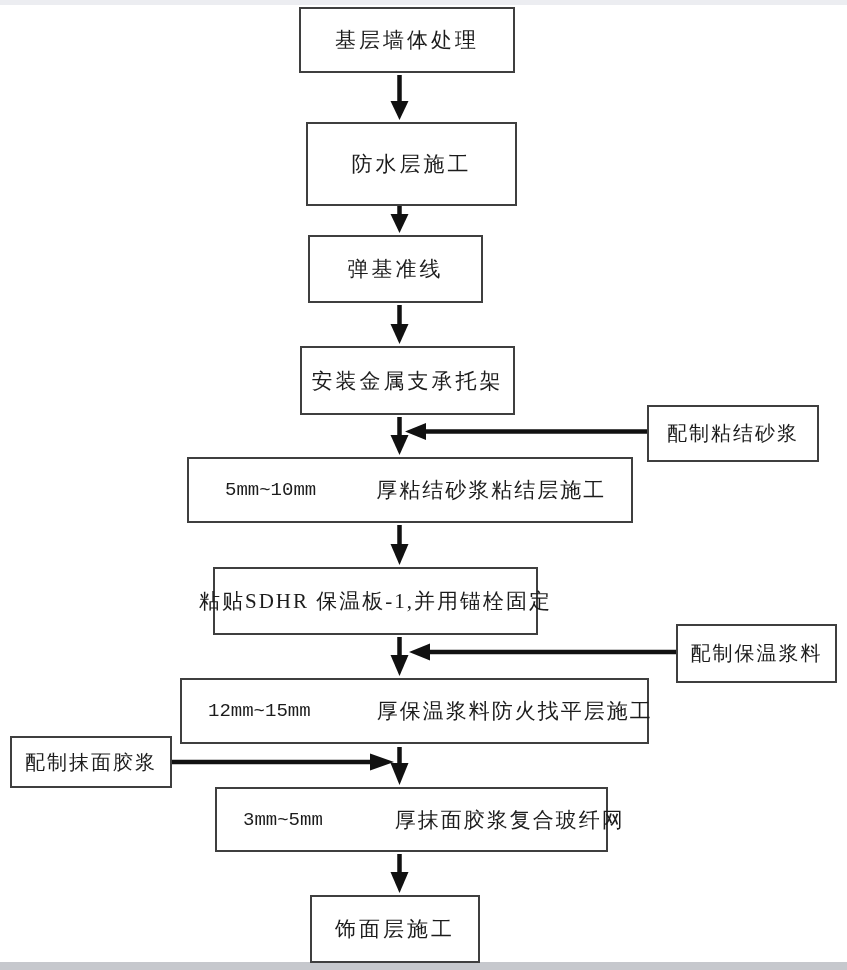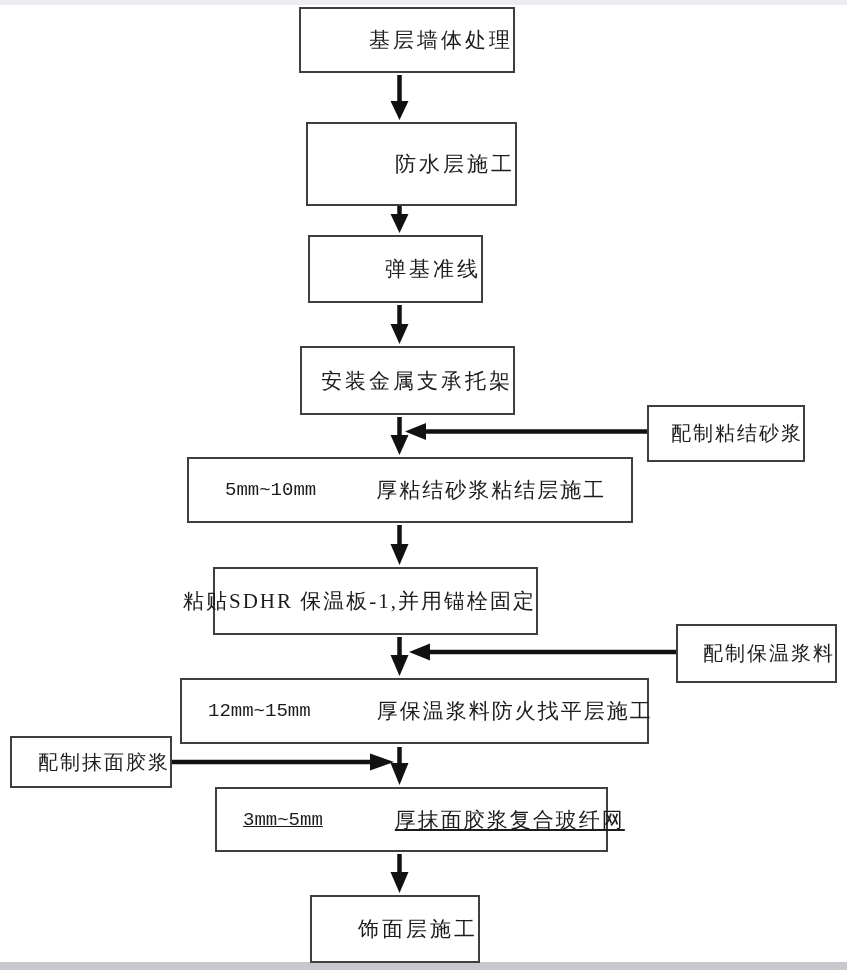--- a/index.html
+++ b/index.html
@@ -22,21 +22,21 @@
   .scan-strip.top { top: 0; height: 5px; background: #ecedf1; }
   .scan-strip.bottom { top: 962px; height: 8px; background: #c6c8cd; }
   .node {
     position: absolute;
     box-sizing: border-box;
     border: 2px solid #3f3f3f;
     background: #ffffff;
     color: #1c1c1c;
     display: flex;
     align-items: center;
-    justify-content: flex-end;
+    justify-content: center;
     font-size: 21px;
     letter-spacing: 3px;
     white-space: nowrap;
   }
   .node.two-part {
     justify-content: flex-start;
     letter-spacing: 2px;
   }
   .node.long-label { letter-spacing: 2px; }
   .node.side { font-size: 20px; letter-spacing: 2px; }
@@ -133,30 +133,30 @@
 
   <div class="node long-label" style="left:213px; top:567px; width:325px; height:68px;">
     <span>粘贴SDHR 保温板-1,并用锚栓固定</span>
   </div>
 
   <div class="node two-part" style="left:180px; top:678px; width:469px; height:66px; padding-left:26px; gap:66px;">
     <span class="prefix">12mm~15mm</span>
     <span>厚保温浆料防火找平层施工</span>
   </div>
 
-  <div class="node two-part" style="left:215px; top:787px; width:393px; height:65px; padding-left:26px; gap:72px;text-decoration:underline;">
+  <div class="node two-part" style="left:215px; top:787px; width:393px; height:65px; padding-left:26px; gap:72px;">
     <span class="prefix">3mm~5mm</span>
     <span>厚抹面胶浆复合玻纤网</span>
   </div>
 
   <div class="node" style="left:310px; top:895px; width:170px; height:68px;">
     <span>饰面层施工</span>
   </div>
 
-  <div class="node side" style="left:647px; top:405px; width:158px; height:57px;">
+  <div class="node side" style="left:647px; top:405px; width:172px; height:57px;">
     <span>配制粘结砂浆</span>
   </div>
 
   <div class="node side" style="left:676px; top:624px; width:161px; height:59px;">
     <span>配制保温浆料</span>
   </div>
 
   <div class="node side" style="left:10px; top:736px; width:162px; height:52px;">
     <span>配制抹面胶浆</span>
   </div>

